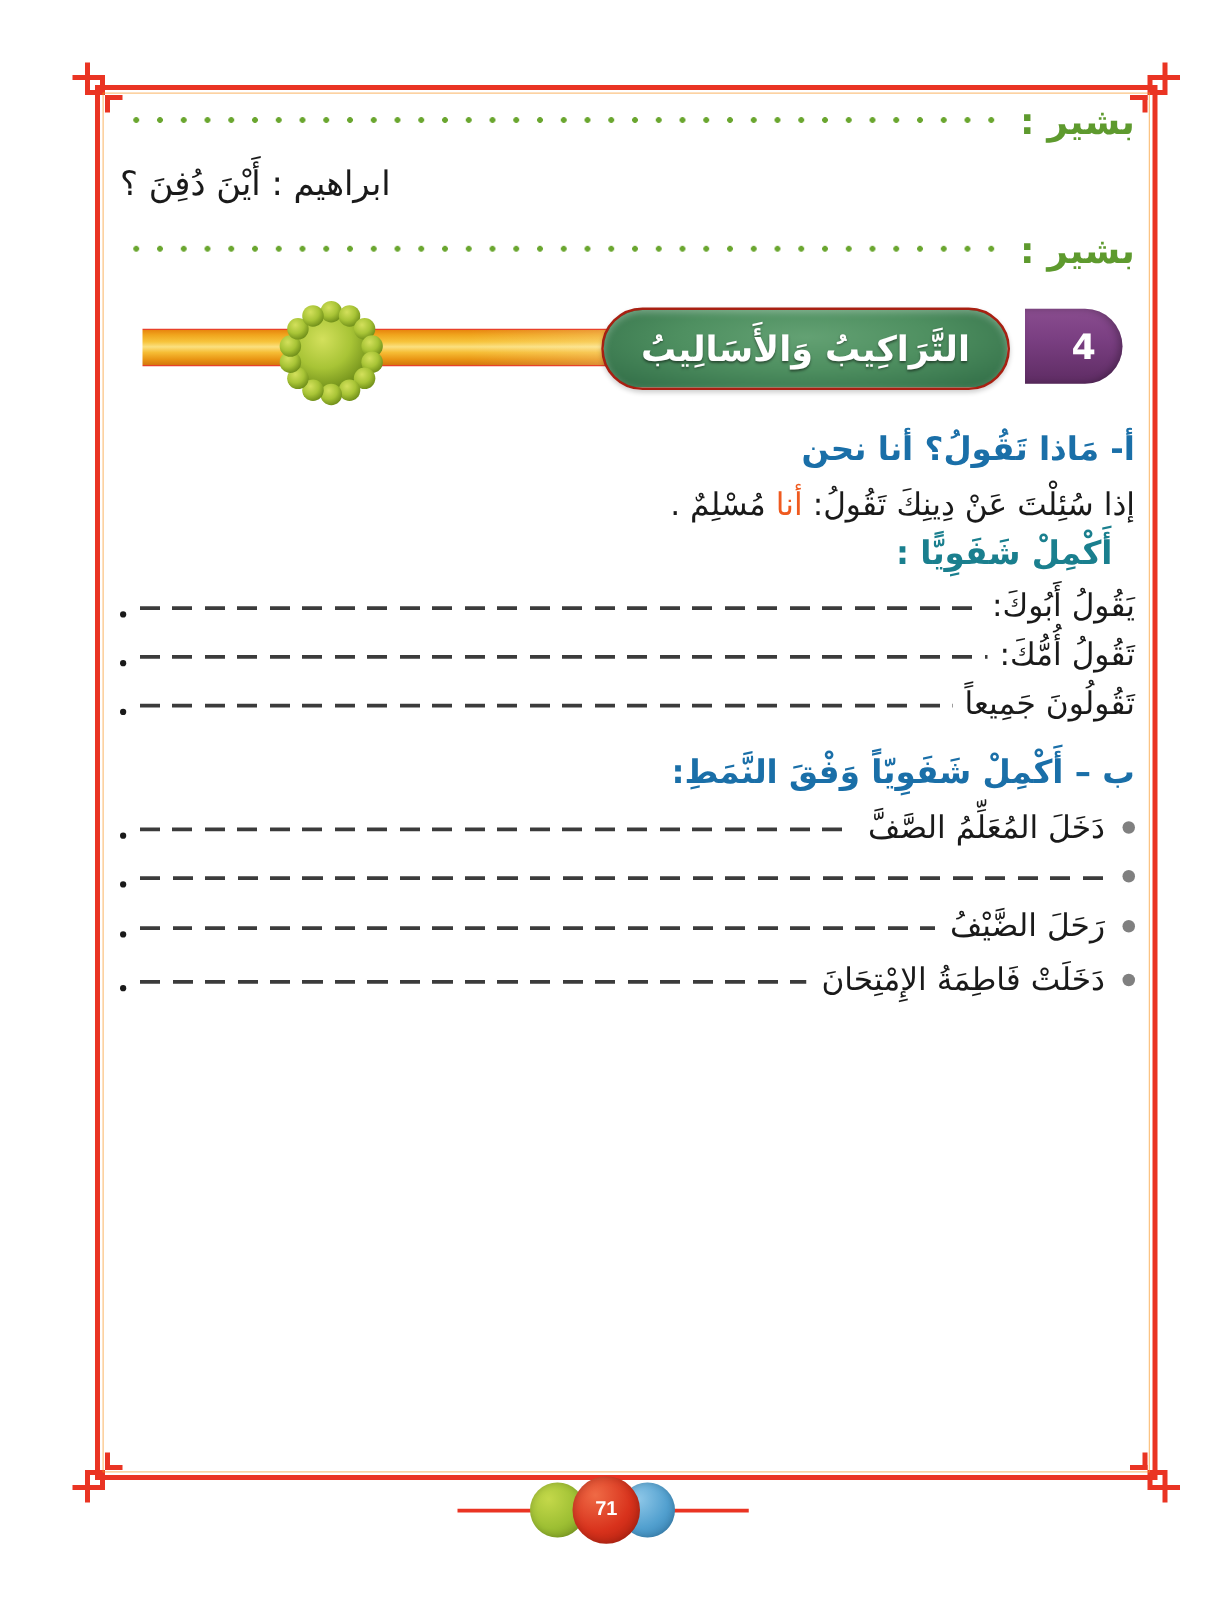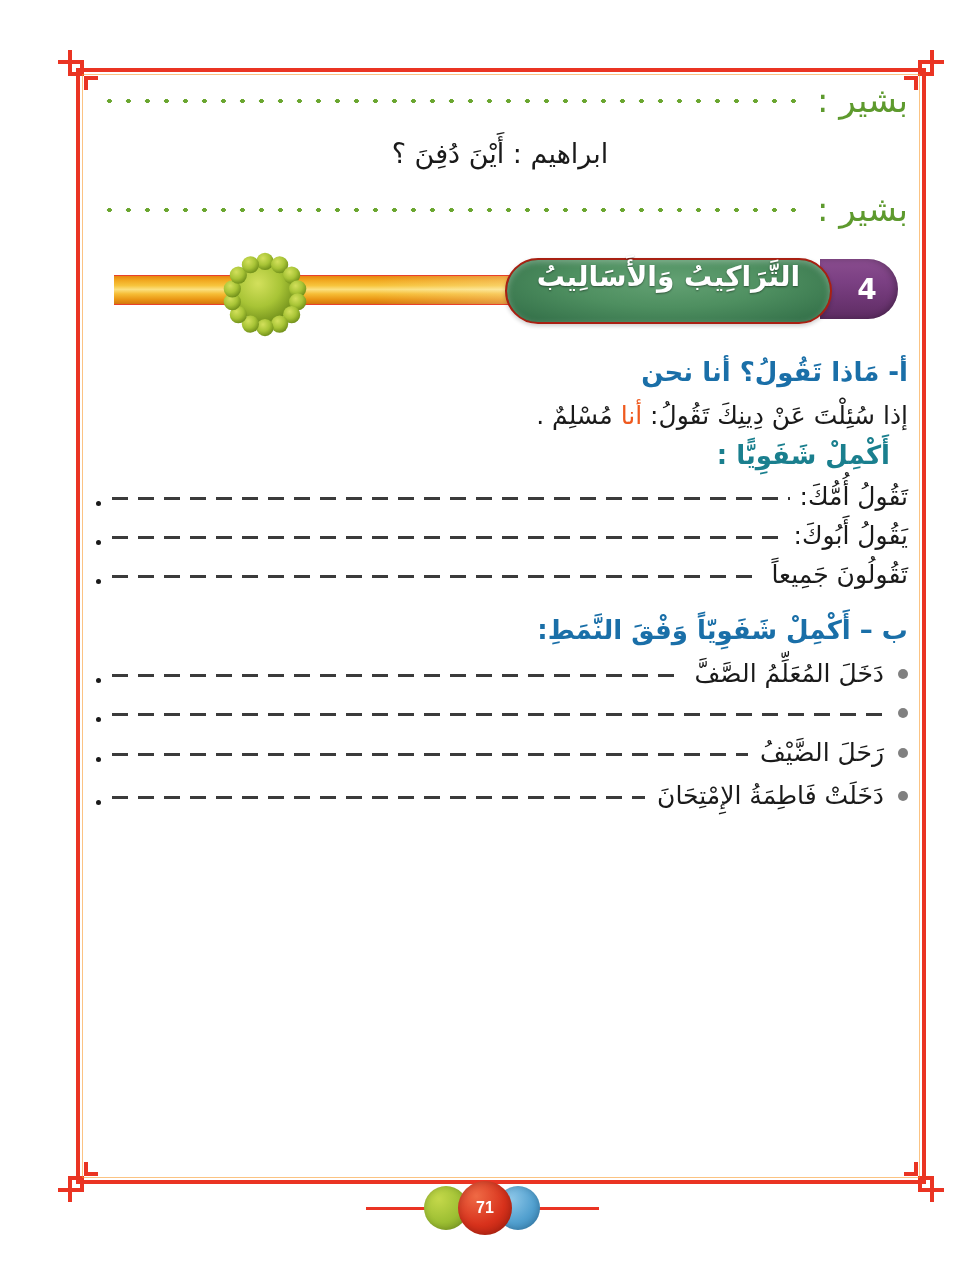--- a/index.html
+++ b/index.html
@@ -96,35 +96,35 @@
 
   
   .dialogue-line {
     display: flex;
     align-items: baseline;
     gap: 10px;
     margin: 0 0 6px 0;
   }
   .speaker-green {
     color: #5e9a2e;
-    font-size: 34px;
-    font-weight: 400;
+    font-size: 29px;
+    font-weight: 700;
     white-space: nowrap;
     font-family: "DejaVu Sans", sans-serif;
   }
   .dots-green {
     flex: 1;
     height: 22px;
     background-image: radial-gradient(circle, #6aa62f 2.2px, transparent 2.4px);
     background-size: 19px 22px;
     background-position: center;
     background-repeat: repeat-x;
   }
   .dialogue-q {
-    text-align: center;
+    text-align: left;
     color: #1a1a1a;
     font-size: 27px;
     margin: 18px 0 20px 0;
     padding-right: 4px;
   }
 
   
   .banner {
     position: relative;
     height: 92px;
@@ -143,26 +143,26 @@
     border-bottom: 1.5px solid #e8412a;
     box-sizing: border-box;
   }
   .banner .rail::after{
     content:"";
     position:absolute; inset:0;
     background: linear-gradient(to left, rgba(255,255,255,.0) 0%, rgba(255,255,255,.35) 30%, rgba(255,255,255,.0) 62%);
   }
   .banner .title-pill {
     position: absolute;
-    right: 76px;
+    right: 100px;
     top: 15px;
     height: 62px;
     padding: 0 30px;
     display: flex;
-    align-items: flex-start;
+    align-items: center;
     justify-content: center;
     border-radius: 34px;
     border: 2.5px solid #a82012;
     background: radial-gradient(ellipse at 50% 35%, #63a173 0%, #4e8f60 45%, #2f6b45 100%);
     box-shadow: inset 0 2px 6px rgba(255,255,255,.30), 0 2px 4px rgba(0,0,0,.2);
     z-index: 3;
   }
   .banner .title-pill span {
     color: #ffffff;
     font-size: 28px;
@@ -445,28 +445,28 @@
 
   <div class="q-sentence">
     <span>إذا سُئِلْتَ عَنْ دِينِكَ تَقُولُ:</span>
     <span class="hl-orange">أنا</span>
     <span>مُسْلِمٌ .</span>
   </div>
 
   <div class="q-head-teal">أَكْمِلْ شَفَوِيًّا :</div>
 
   <div class="fill-row">
+    <div class="prompt">يَقُولُ أَبُوكَ:</div>
+    <div class="dashline">
+        <div class="dashes"></div>
+        <div class="enddot"></div>
+      </div>
+  </div>
+  <div class="fill-row">
     <div class="prompt">تَقُولُ أُمُّكَ:</div>
-    <div class="dashline">
-        <div class="dashes"></div>
-        <div class="enddot"></div>
-      </div>
-  </div>
-  <div class="fill-row">
-    <div class="prompt">يَقُولُ أَبُوكَ:</div>
     <div class="dashline">
         <div class="dashes"></div>
         <div class="enddot"></div>
       </div>
   </div>
   <div class="fill-row">
     <div class="prompt">تَقُولُونَ جَمِيعاً</div>
     <div class="dashline">
         <div class="dashes"></div>
         <div class="enddot"></div>

